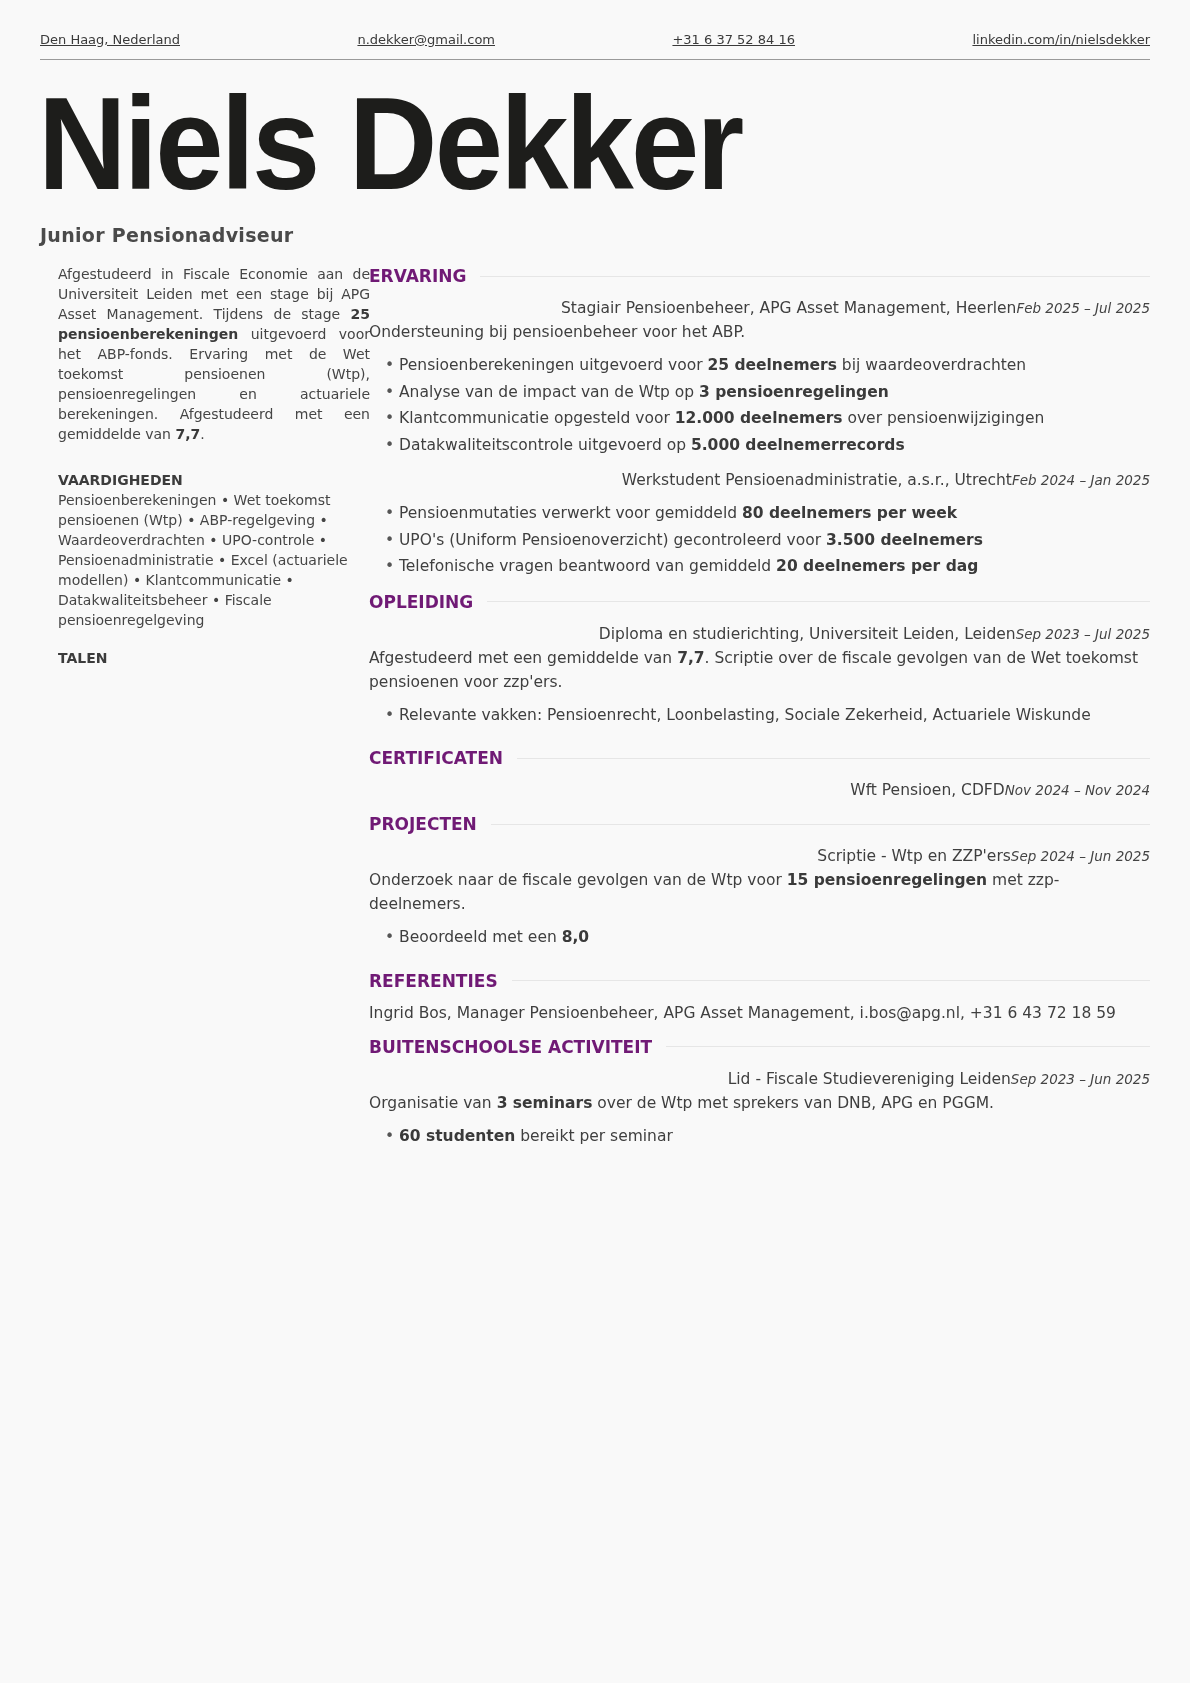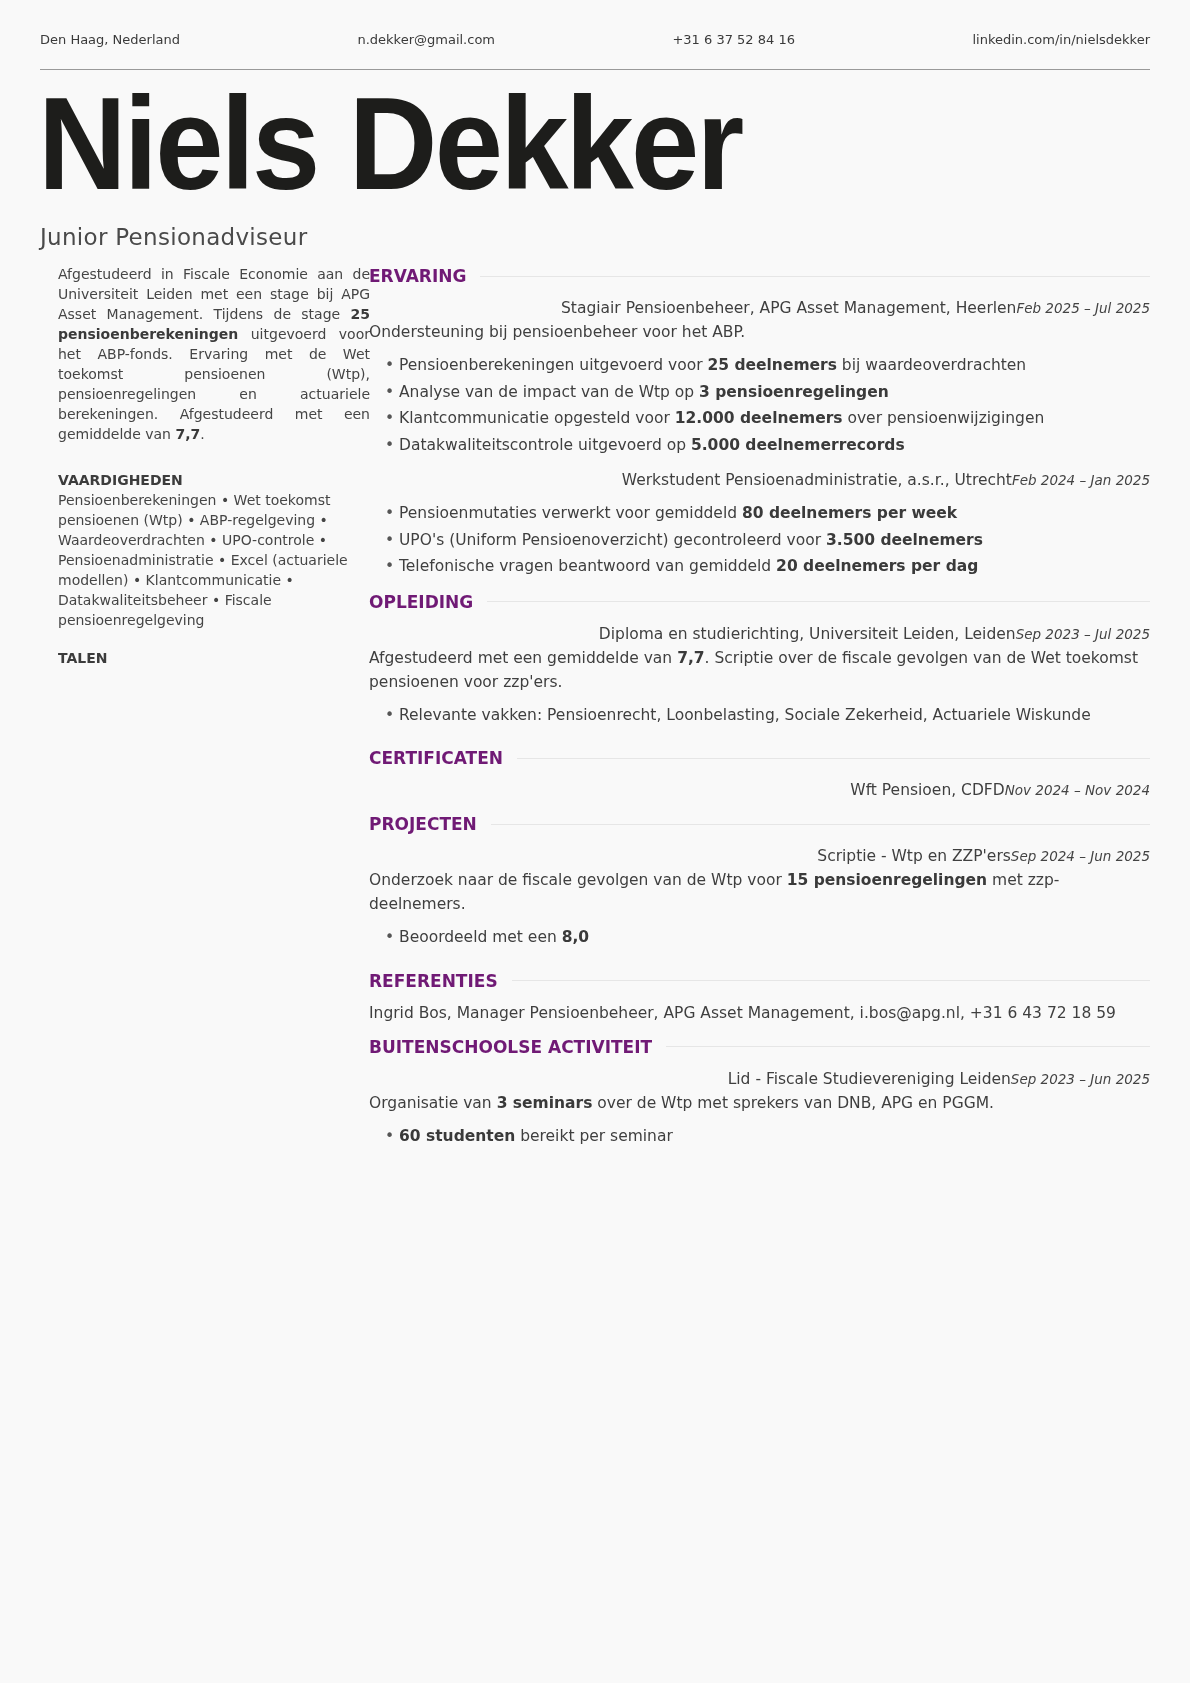--- a/index.html
+++ b/index.html
@@ -8,33 +8,34 @@
     background: #f9f9f9;
     font-family: "DejaVu Sans", sans-serif;
     color: #3b3b3b;
     position: relative;
     overflow: hidden;
   }
   .contact-bar {
     position: absolute; left: 40px; top: 32px; width: 1110px;
     display: flex; justify-content: space-between;
     font-size: 13px; color: #3a3a3a;
-    padding-bottom: 22px;
+    padding-bottom: 12px;
     border-bottom: 1.5px solid #9a9a9a;
+    text-decoration: underline;
   }
   .name {
     position: absolute; left: 38px; top: 78px;
     font-family: "Liberation Sans", sans-serif;
     font-weight: 700; font-size: 132px; letter-spacing: -3px;
     color: #1d1d1b; line-height: 1; white-space: nowrap;
     transform: scaleX(0.93); transform-origin: left top;
   }
   .title {
     position: absolute; left: 40px; top: 224px;
-    font-weight: 400; font-size: 23px; color: #4a4a4a; letter-spacing: 0.3px;
+    font-weight: 700; font-size: 19px; color: #4a4a4a; letter-spacing: 0.3px;
   }
   .left-col {
     position: absolute; left: 58px; top: 264px; width: 312px;
     font-size: 14px; line-height: 20px; color: #454545;
   }
   .summary { text-align: justify; }
   .summary b { font-weight: 700; color: #3a3a3a; }
   .side-heading {
     font-weight: 700; font-size: 14px; color: #3c3c3c; margin-top: 18px; line-height: 20px;
   }

